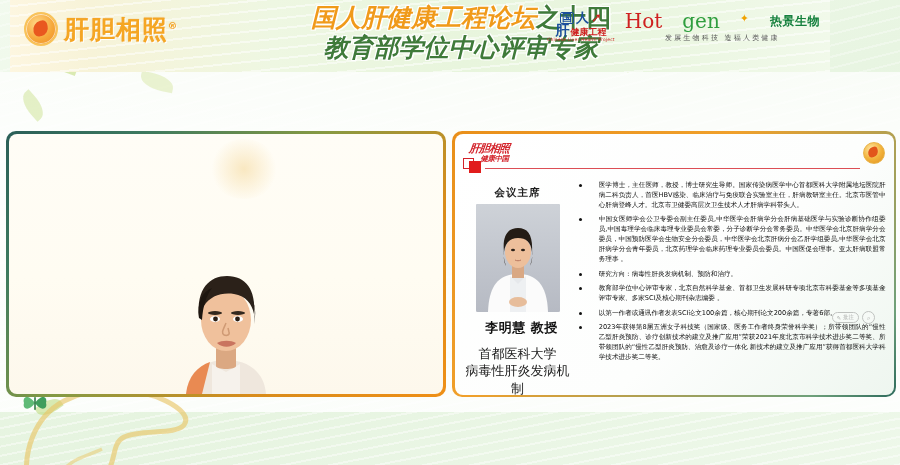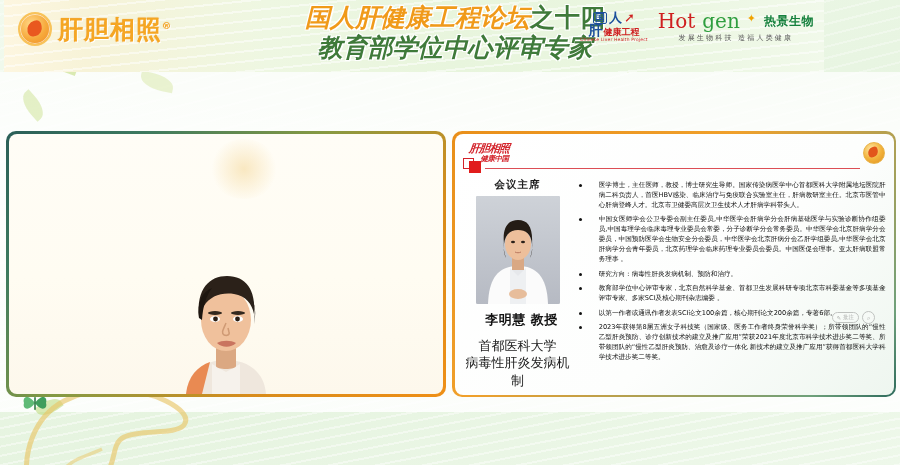--- a/index.html
+++ b/index.html
@@ -38,21 +38,21 @@
   .leaf.dark{background:#b9d877;}
   .leaf.pale{background:#ddebb4;opacity:.6;}
 
   .gold-liver{
     position:absolute;left:20px;bottom:-28px;width:180px;height:120px;
     opacity:.85;pointer-events:none;
   }
   .butterfly{position:absolute;left:22px;bottom:52px;width:26px;height:20px;}
 
   
-  .header{position:absolute;left:4px;top:0;width:820px;height:72px;}
+  .header{position:absolute;left:10px;top:0;width:820px;height:72px;}
   .hdr-grad{
     position:absolute;inset:0;
     background:linear-gradient(90deg,#fdf6e0 0%,#f7f3d8 10%,#eef7e2 32%,#e8f5dd 55%,#eaf6e0 78%,#f1f9ea 100%);
   }
   .hdr-lines{
     position:absolute;inset:0;
     background:repeating-linear-gradient(-6deg, rgba(255,255,255,.5) 0 2px, rgba(255,255,255,0) 2px 10px);
   }
 
   .logo-left{position:absolute;left:14px;top:12px;display:flex;align-items:center;gap:6px;}
@@ -98,21 +98,21 @@
     padding:0 1px;border-radius:2px;
   }
   .clhp-ren{color:#1b4f9b;font-size:13px;font-weight:bold;}
   .clhp-arrow{color:#cf2020;font-size:13px;font-weight:bold;}
   .clhp-mid{display:flex;align-items:baseline;gap:1px;margin-top:-1px;}
   .clhp-gan{color:#1b4f9b;font-size:14px;font-weight:bold;}
   .clhp-jk{color:#cf2020;font-size:9px;font-weight:bold;}
   .clhp-en{color:#cf2020;font-size:4.4px;letter-spacing:.2px;margin-top:1px;}
 
   .hotgen{display:flex;flex-direction:column;align-items:center;}
-  .hotgen-row{display:flex;align-items:center;gap:7px;}
+  .hotgen-row{display:flex;align-items:center;gap:20px;}
   .hot{color:#cf2020;font-size:20px;font-family:"DejaVu Serif","Liberation Serif",serif;line-height:1;}
   .gen{color:#2f9e3f;font-size:20px;font-family:"DejaVu Serif","Liberation Serif",serif;line-height:1;}
   .hg-bf{color:#f0a300;font-size:11px;margin:0 1px 6px 0;}
   .hg-cn{color:#15803d;font-size:12px;font-weight:bold;letter-spacing:.5px;}
   .hg-sub{color:#555;font-size:7px;letter-spacing:2.2px;margin-top:2px;}
 
   
   .video-panel{
     position:absolute;left:6px;top:131px;width:440px;height:266px;
     border-radius:10px;padding:3px;box-sizing:border-box;
@@ -156,21 +156,21 @@
     letter-spacing:-.5px;line-height:1;margin-top:1px;margin-left:12px;
     font-family:"DejaVu Serif","Liberation Serif",serif;
   }
   .cal-sq-out{position:absolute;left:8px;top:24px;width:9px;height:9px;border:1.4px solid #d3222a;}
   .cal-sq-in{position:absolute;left:14px;top:27px;width:12px;height:12px;background:#e11c1c;}
   .red-rule{
     position:absolute;left:30px;top:34px;right:34px;height:1.4px;background:#d3222a;opacity:.8;
   }
 
   .chair-card{
-    position:absolute;left:11px;top:44px;width:104px;
+    position:absolute;left:11px;top:52px;width:104px;
     display:flex;flex-direction:column;align-items:center;
   }
   .chair-title{font-size:10.5px;font-weight:bold;color:#1c1c1c;letter-spacing:1px;margin-bottom:4px;}
   .chair-photo{
     width:84px;height:108px;border-radius:2px;overflow:hidden;position:relative;
     background:linear-gradient(180deg,#c9ccd2 0%,#b9bdc6 45%,#c6cad1 100%);
   }
   .chair-name{font-size:13px;font-weight:bold;color:#111;margin-top:7px;letter-spacing:.5px;margin-left:8px;}
   .chair-affil{font-size:13px;color:#222;line-height:1.35;text-align:center;margin-top:8px;}
 

